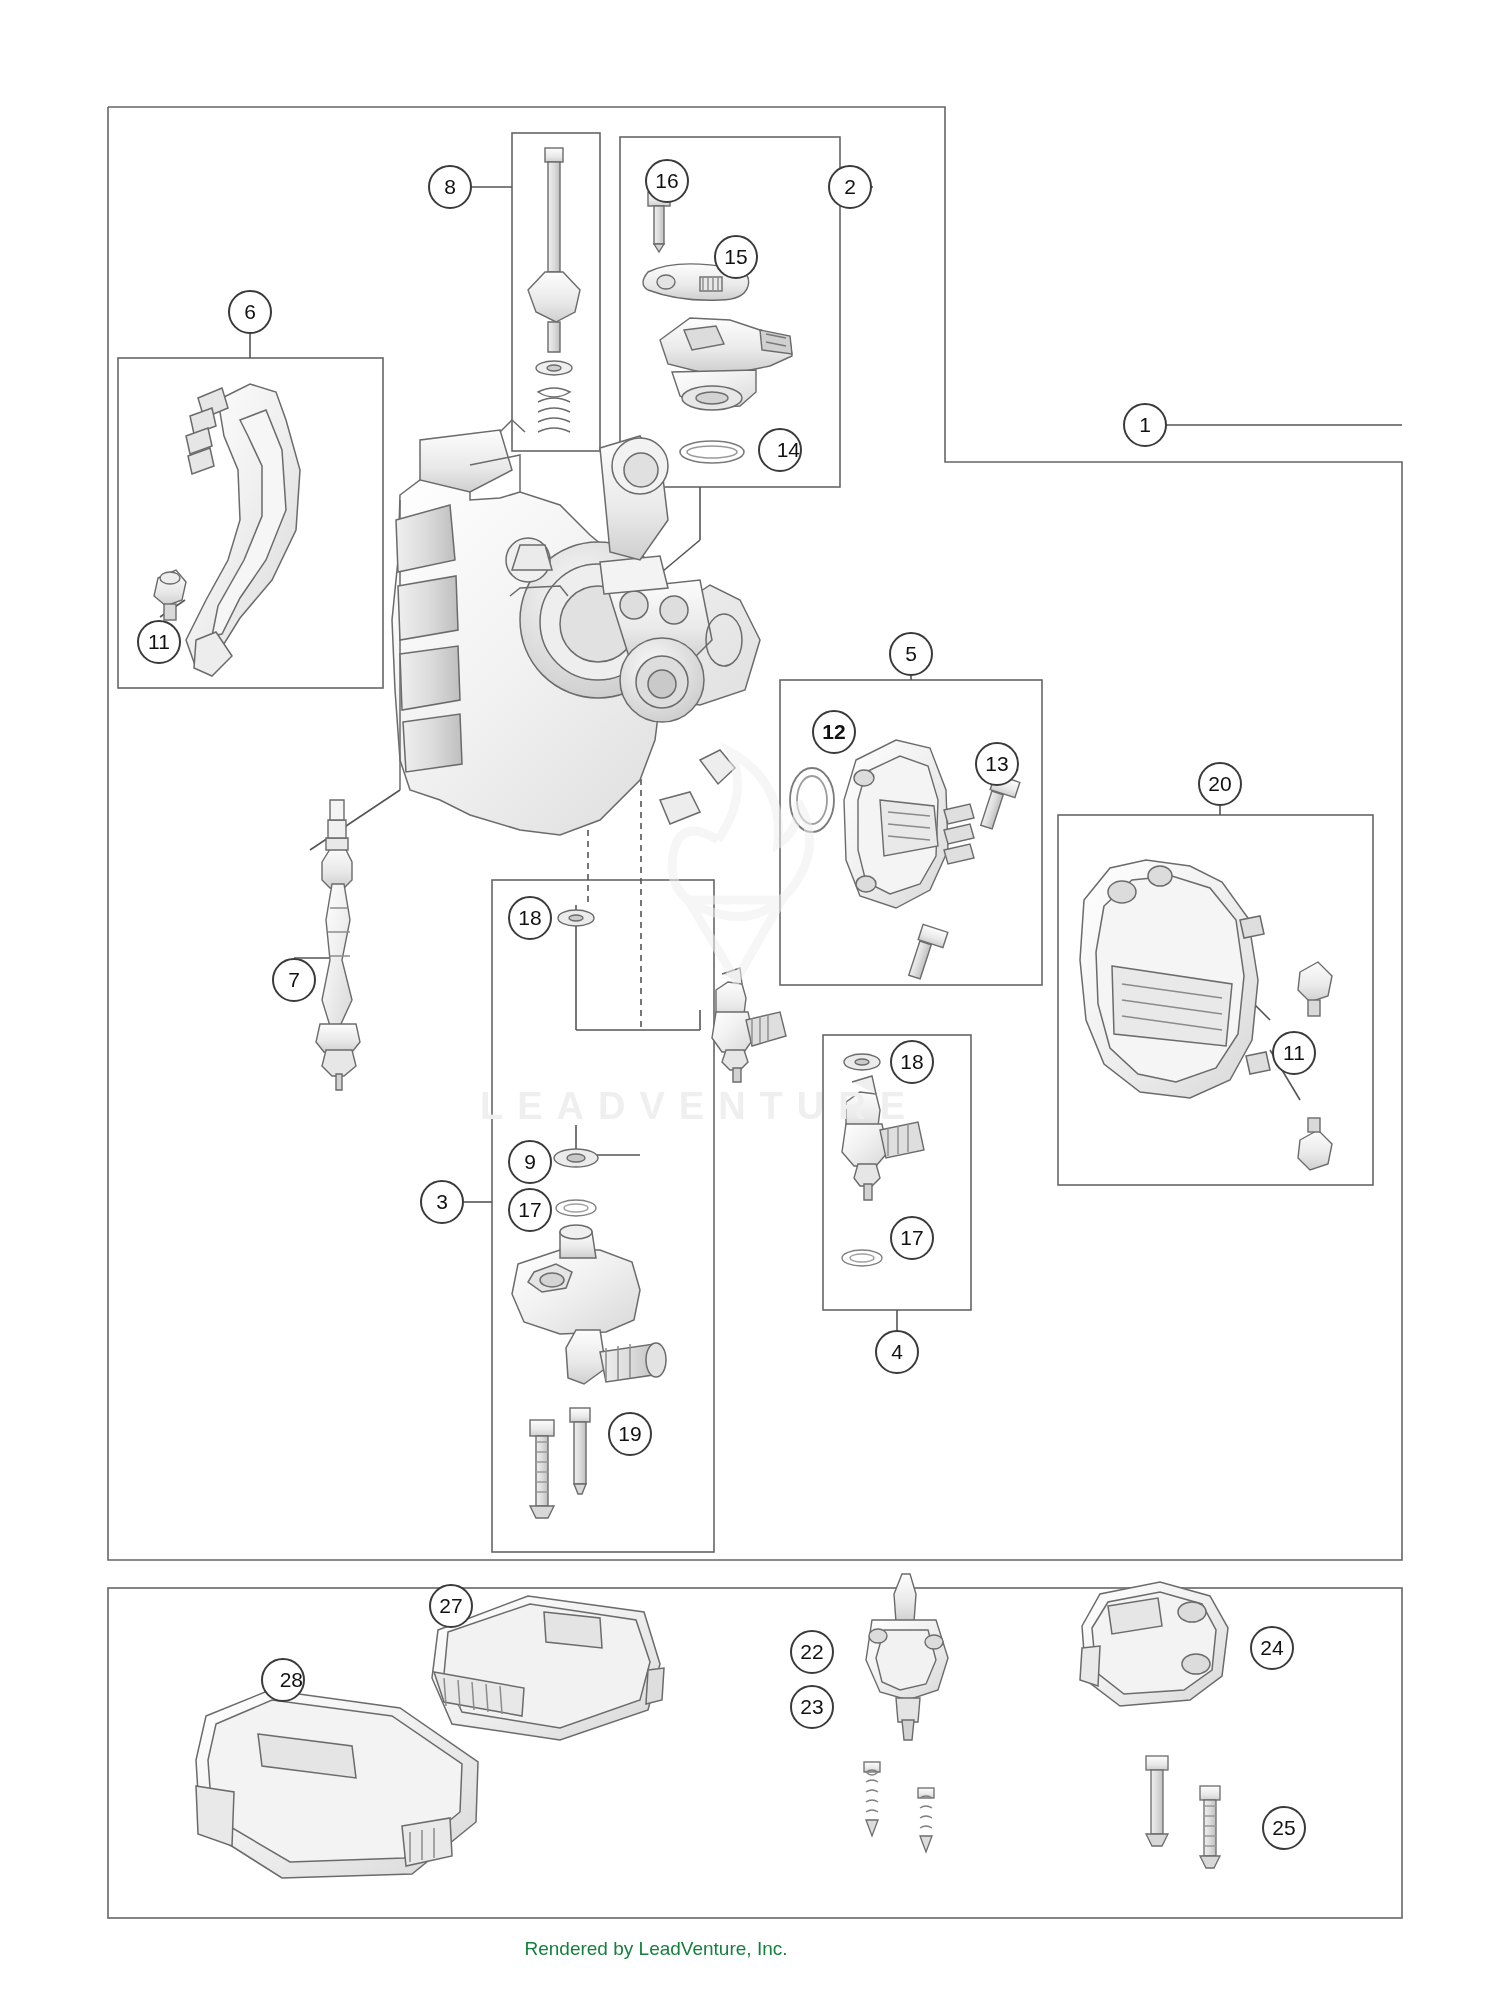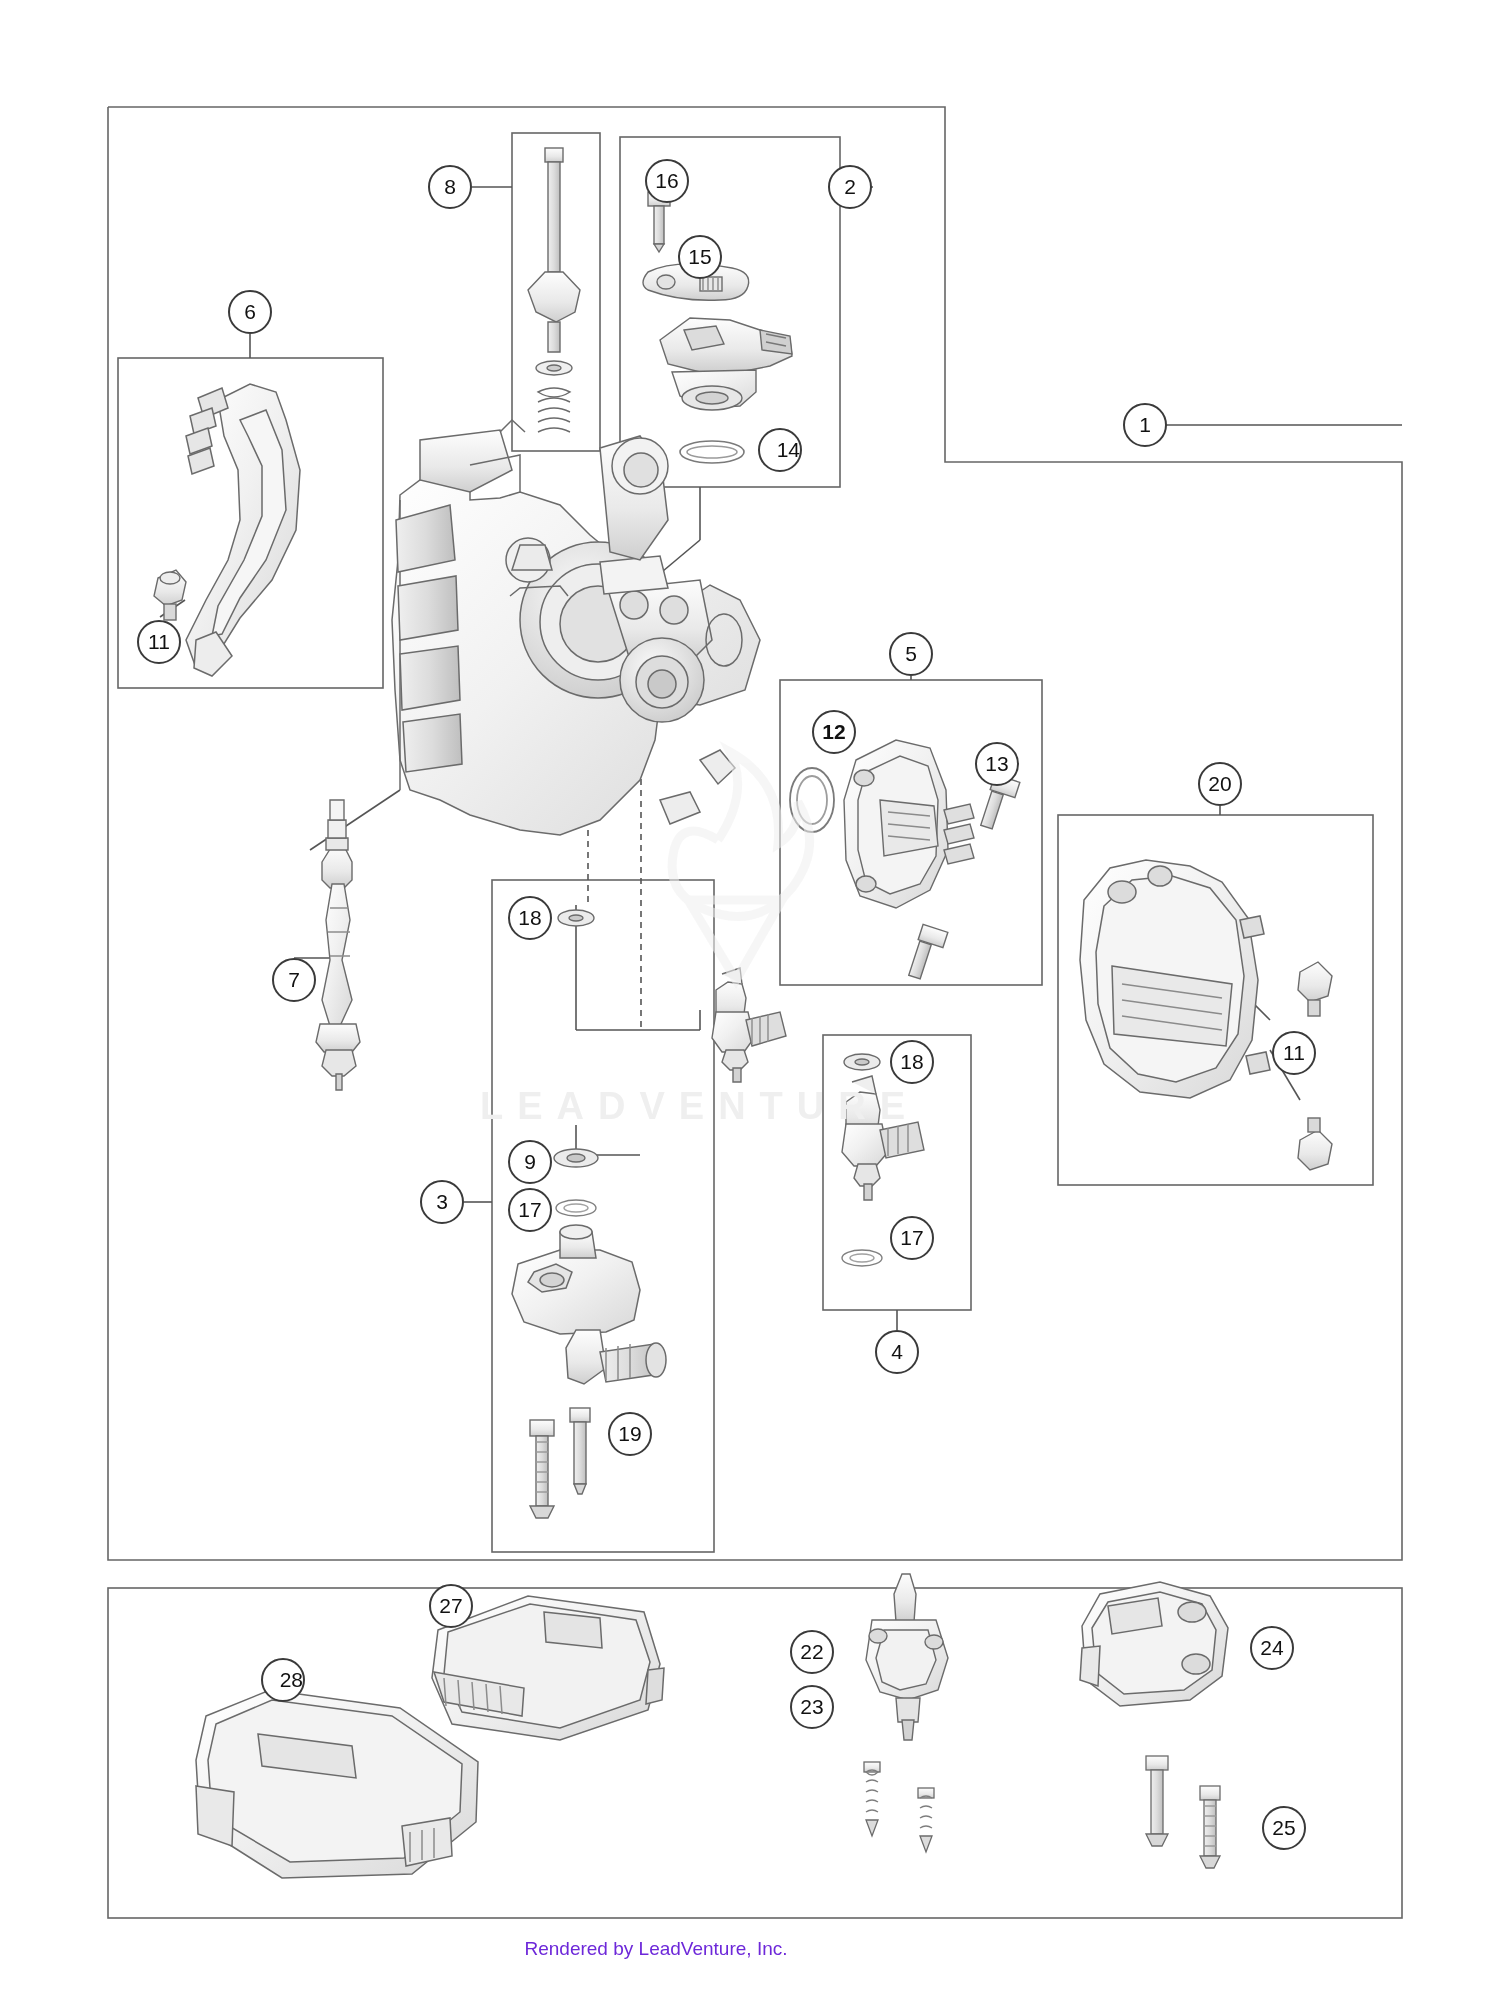--- a/index.html
+++ b/index.html
@@ -40,21 +40,21 @@
     box-sizing: border-box;
     z-index: 5;
   }
   .footer {
     position: absolute;
     left: 0;
     top: 1938px;
     width: 1312px;
     text-align: center;
     font-size: 19px;
-    color: #6d28d9;
+    color: #15803d;
   }
   .watermark {
     position: absolute;
     z-index: 1;
     color: #f0f0f0;
     pointer-events: none;
     user-select: none;
   }
   .watermark-text {
     left: 480px;
@@ -414,21 +414,21 @@
   <div class="callout" style="left:889px;  top:632px;">5</div>
   <div class="callout" style="left:228px;  top:290px;">6</div>
   <div class="callout" style="left:272px;  top:958px;">7</div>
   <div class="callout" style="left:428px;  top:165px;">8</div>
   <div class="callout" style="left:508px;  top:1140px;">9</div>
   <div class="callout" style="left:137px;  top:620px;">11</div>
   <div class="callout" style="left:1272px; top:1031px;">11</div>
   <div class="callout" style="left:812px;  top:710px;font-weight:bold;">12</div>
   <div class="callout" style="left:975px;  top:742px;">13</div>
   <div class="callout" style="left:758px;  top:428px;text-align:right;">14</div>
-  <div class="callout" style="left:678px;  top:235px;">15</div>
+  <div class="callout" style="left:714px;  top:235px;">15</div>
   <div class="callout" style="left:645px;  top:159px;">16</div>
   <div class="callout" style="left:508px;  top:1188px;">17</div>
   <div class="callout" style="left:890px;  top:1216px;">17</div>
   <div class="callout" style="left:508px;  top:896px;">18</div>
   <div class="callout" style="left:890px;  top:1040px;">18</div>
   <div class="callout" style="left:608px;  top:1412px;">19</div>
   <div class="callout" style="left:1198px; top:762px;">20</div>
   <div class="callout" style="left:790px;  top:1630px;">22</div>
   <div class="callout" style="left:790px;  top:1685px;">23</div>
   <div class="callout" style="left:1250px; top:1626px;">24</div>

